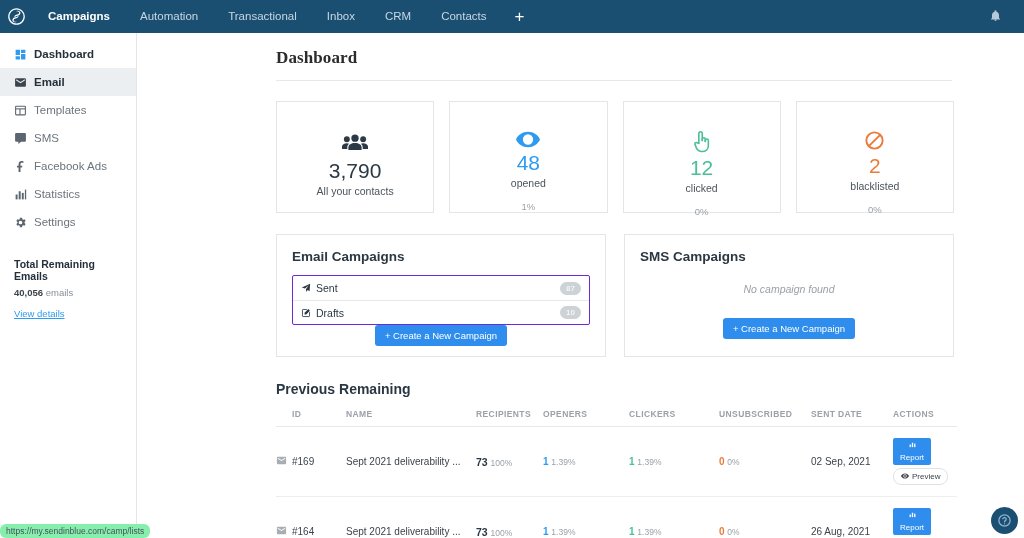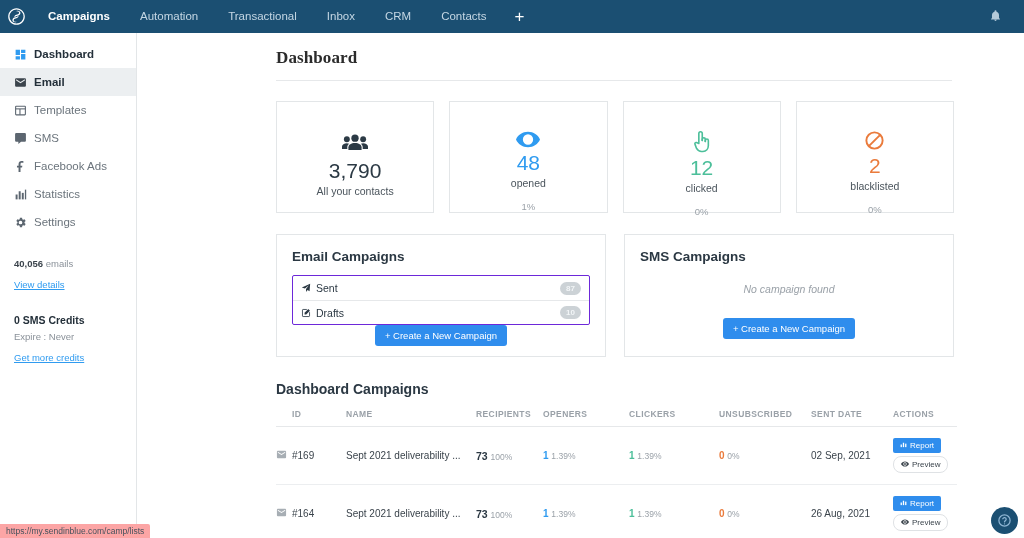--- a/index.html
+++ b/index.html
@@ -176,35 +176,37 @@
   .pct { color: #9aa1a8; font-size: 8.5px; }
   .v-blue { color: #2f9bf0; font-weight: bold; }
   .v-green { color: #4cbf9a; font-weight: bold; }
   .v-orange { color: #ea7b3c; font-weight: bold; }
   .acts { display: flex; flex-direction: column; gap: 3px; align-items: flex-start; }
   .btn-report {
     background: #2f8ded; color: #fff; border: none;
     font-size: 8px; padding: 3px 7px; border-radius: 2px; cursor: pointer;
     display: flex; align-items: center; gap: 3px;
     font-family: "Liberation Sans", sans-serif;
+    flex-direction: column;
   }
   .btn-preview {
     background: #fff; color: #3b444c; border: 1px solid #dfe2e5;
     font-size: 8px; padding: 3px 7px; border-radius: 8px; cursor: pointer;
     display: flex; align-items: center; gap: 3px;
     font-family: "Liberation Sans", sans-serif;
   }
 
   
   .statusbar {
     position: absolute; left: 0; bottom: 0;
-    background: #fca5a5; color: #44515c;
+    background: #86efac; color: #44515c;
     font-size: 8.5px; padding: 2px 6px;
     border-top-right-radius: 2px;
     white-space: nowrap;
+    border-radius: 6px;
   }
   
   .help-fab {
     position: absolute; right: 6px; bottom: 4px;
     width: 27px; height: 27px; border-radius: 50%;
     background: #1b4f72;
     display: flex; align-items: center; justify-content: center;
     cursor: pointer;
   }
 </style>
@@ -303,32 +305,28 @@
     <div class="side-item">
       <span class="sic">
         <svg width="13" height="13" viewBox="0 0 24 24" fill="#5c6670">
             <path d="M19.4 13a7.8 7.8 0 000-2l2.1-1.6-2-3.5-2.5 1a7.6 7.6 0 00-1.7-1l-.4-2.6H10.9l-.4 2.6a7.6 7.6 0 00-1.7 1l-2.5-1-2 3.5L6.4 11a7.8 7.8 0 000 2l-2.1 1.6 2 3.5 2.5-1c.5.4 1.1.8 1.7 1l.4 2.6h4l.4-2.6c.6-.2 1.2-.6 1.7-1l2.5 1 2-3.5-2.1-1.6zM12 15.4A3.4 3.4 0 1115.4 12 3.4 3.4 0 0112 15.4z"></path>
           </svg>
       </span>
       <span class="slabel">Settings</span>
     </div>
 
     <div class="side-block">
+      <div class="sb-title">Total Remaining Emails</div>
       <div class="sb-val">
         <b>40,056</b>
         <span>emails</span>
       </div>
       <div class="sb-link">View details</div>
     </div>
 
-    <div class="side-block">
-      <div class="sb-title">0 SMS Credits</div>
-      <div class="sb-val">Expire : Never</div>
-      <div class="sb-link">Get more credits</div>
-    </div>
   </div>
 
   <div class="main">
 
     <div class="page-title">Dashboard</div>
     <div class="title-rule"></div>
 
     <div class="stats">
 
       <div class="stat-card">
@@ -413,21 +411,21 @@
         <button class="btn-blue">+ Create a New Campaign</button>
       </div>
 
       <div class="panel">
         <h2>SMS Campaigns</h2>
         <div class="empty-note">No campaign found</div>
         <button class="btn-blue">+ Create a New Campaign</button>
       </div>
     </div>
 
-    <div class="prev-title">Dashboard Campaigns</div>
+    <div class="prev-title">Previous Remaining</div>
 
     <table class="tbl">
       <thead>
         <tr>
           <th style="width:16px"></th>
           <th style="width:54px">ID</th>
           <th style="width:130px">NAME</th>
           <th style="width:67px">RECIPIENTS</th>
           <th style="width:86px">OPENERS</th>
           <th style="width:90px">CLICKERS</th>

